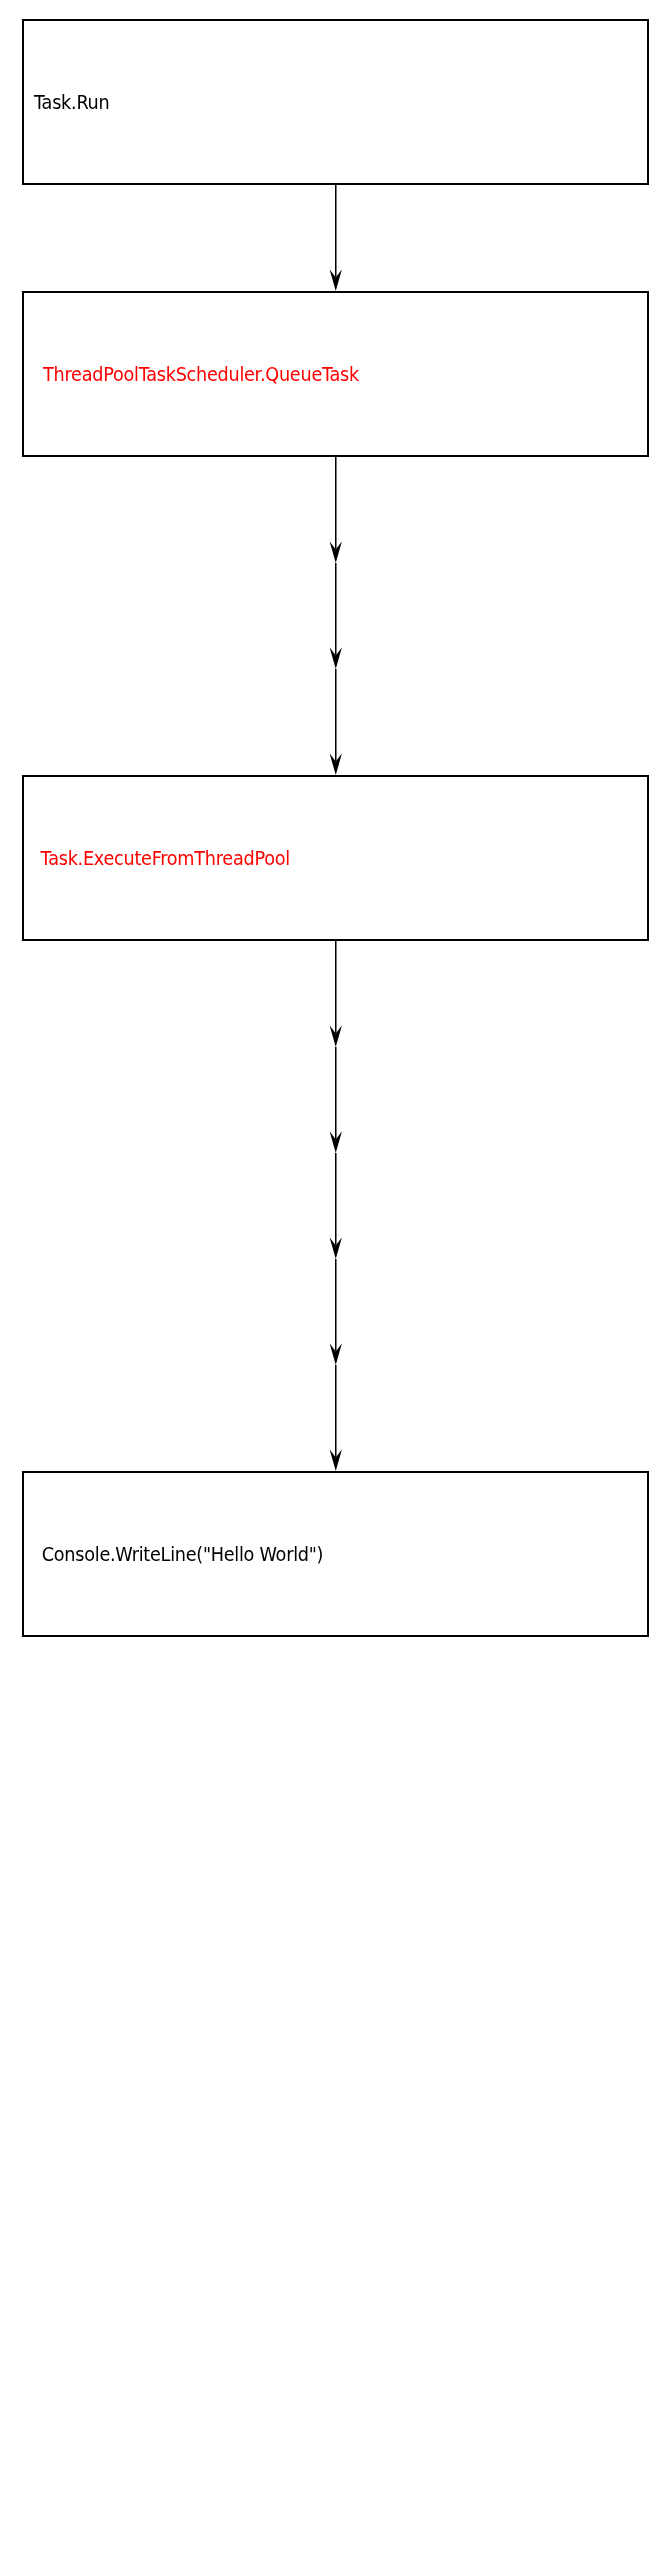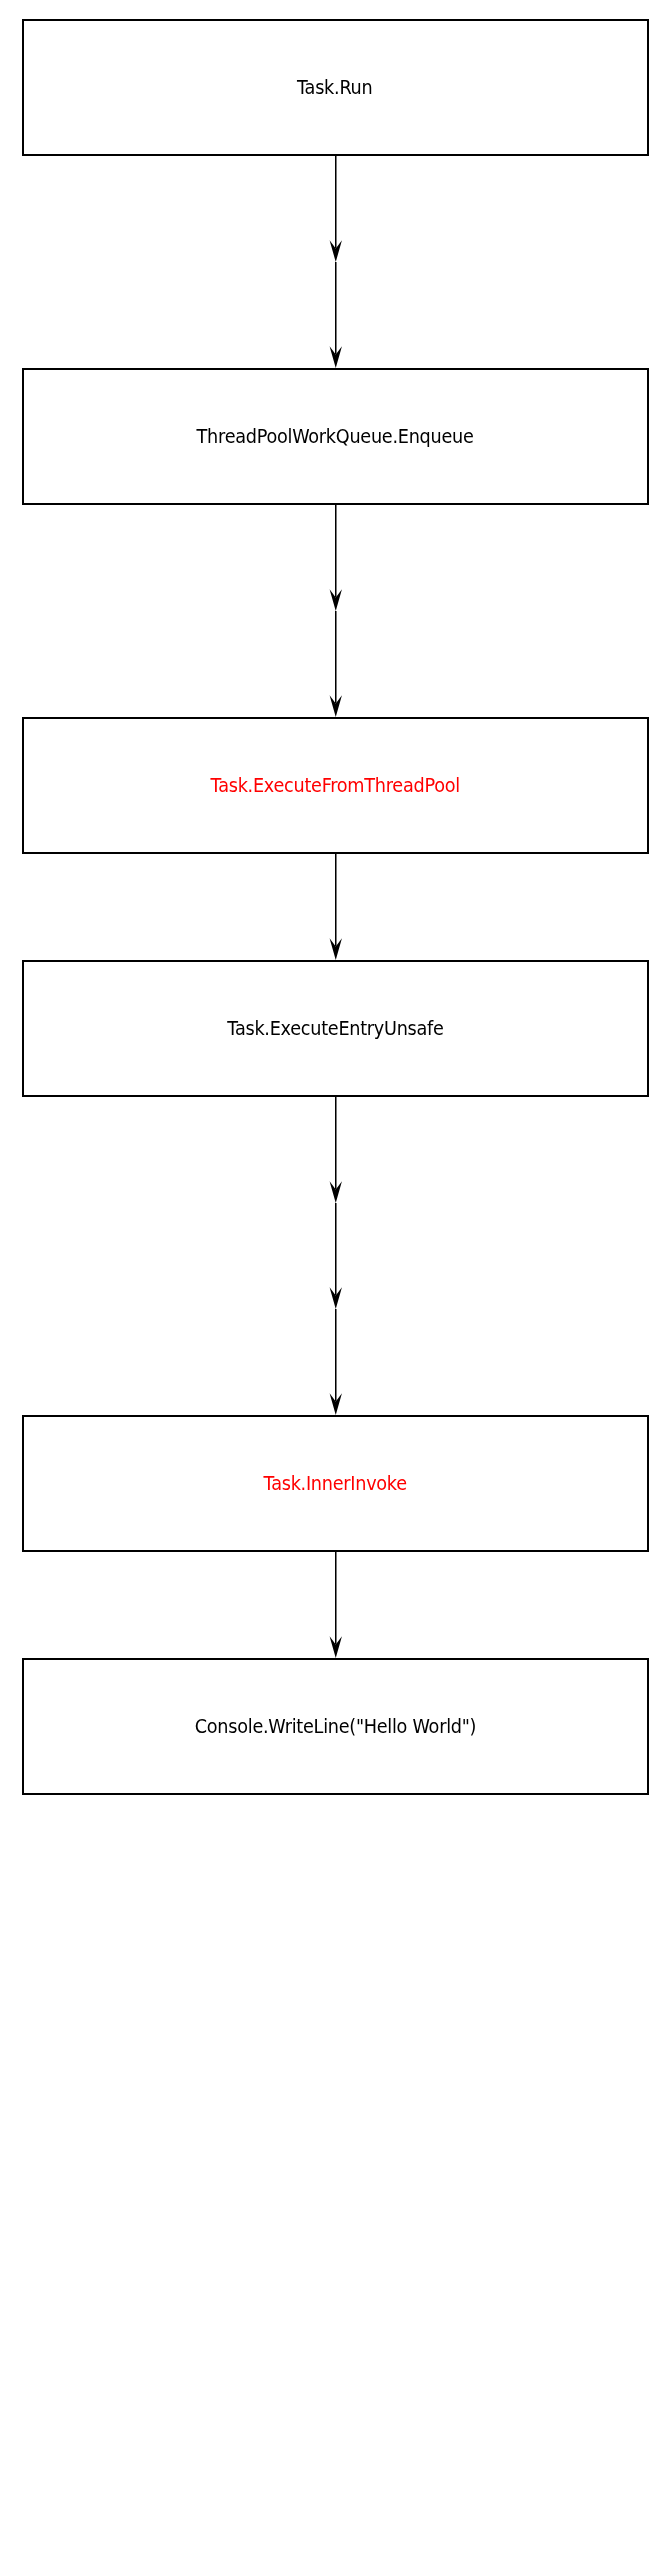--- a/index.html
+++ b/index.html
@@ -22,26 +22,25 @@
     top: 0;
     width: 670px;
     height: 2867px;
     display: flex;
     flex-direction: column;
     align-items: center;
   }
   .node {
     box-sizing: border-box;
     width: 627px;
-    height: 137px;
+    height: 166px;
     border: 2.1px solid #000000;
     background: #ffffff;
     display: flex;
     align-items: center;
-    justify-content: center;
     text-align: center;
     flex: none;
   }
   .node-label {
     font-family: "DejaVu Sans", sans-serif;
     font-size: 19px;
     line-height: 1.1;
     letter-spacing: -0.3px;
     font-weight: 400;
     transform: scaleX(0.93);
@@ -82,28 +81,28 @@
       <div class="top-gap"></div>
       <div class="node">
         <span class="node-label black">Task.Run</span>
       </div>
       <div class="connector">
         <svg viewBox="0 0 1217 205" preserveAspectRatio="none" xmlns="http://www.w3.org/2000/svg">
           <line x1="609" y1="0" x2="609" y2="178" stroke="#000000" stroke-width="3"></line>
           <path d="M 597 163 L 609 205 L 621 163 L 609 179 Z" fill="#000000"></path>
         </svg>
       </div>
+      <div class="node">
+        <span class="node-label red">ThreadPoolTaskScheduler.QueueTask</span>
+      </div>
       <div class="connector">
         <svg viewBox="0 0 1217 205" preserveAspectRatio="none" xmlns="http://www.w3.org/2000/svg">
           <line x1="609" y1="0" x2="609" y2="178" stroke="#000000" stroke-width="3"></line>
           <path d="M 597 163 L 609 205 L 621 163 L 609 179 Z" fill="#000000"></path>
         </svg>
-      </div>
-      <div class="node">
-        <span class="node-label black">ThreadPoolWorkQueue.Enqueue</span>
       </div>
       <div class="connector">
         <svg viewBox="0 0 1217 205" preserveAspectRatio="none" xmlns="http://www.w3.org/2000/svg">
           <line x1="609" y1="0" x2="609" y2="178" stroke="#000000" stroke-width="3"></line>
           <path d="M 597 163 L 609 205 L 621 163 L 609 179 Z" fill="#000000"></path>
         </svg>
       </div>
       <div class="connector">
         <svg viewBox="0 0 1217 205" preserveAspectRatio="none" xmlns="http://www.w3.org/2000/svg">
           <line x1="609" y1="0" x2="609" y2="178" stroke="#000000" stroke-width="3"></line>
@@ -112,49 +111,43 @@
       </div>
       <div class="node">
         <span class="node-label red">Task.ExecuteFromThreadPool</span>
       </div>
       <div class="connector">
         <svg viewBox="0 0 1217 205" preserveAspectRatio="none" xmlns="http://www.w3.org/2000/svg">
           <line x1="609" y1="0" x2="609" y2="178" stroke="#000000" stroke-width="3"></line>
           <path d="M 597 163 L 609 205 L 621 163 L 609 179 Z" fill="#000000"></path>
         </svg>
       </div>
-      <div class="node">
-        <span class="node-label black">Task.ExecuteEntryUnsafe</span>
+      <div class="connector">
+        <svg viewBox="0 0 1217 205" preserveAspectRatio="none" xmlns="http://www.w3.org/2000/svg">
+          <line x1="609" y1="0" x2="609" y2="178" stroke="#000000" stroke-width="3"></line>
+          <path d="M 597 163 L 609 205 L 621 163 L 609 179 Z" fill="#000000"></path>
+        </svg>
       </div>
       <div class="connector">
         <svg viewBox="0 0 1217 205" preserveAspectRatio="none" xmlns="http://www.w3.org/2000/svg">
           <line x1="609" y1="0" x2="609" y2="178" stroke="#000000" stroke-width="3"></line>
           <path d="M 597 163 L 609 205 L 621 163 L 609 179 Z" fill="#000000"></path>
         </svg>
       </div>
       <div class="connector">
         <svg viewBox="0 0 1217 205" preserveAspectRatio="none" xmlns="http://www.w3.org/2000/svg">
           <line x1="609" y1="0" x2="609" y2="178" stroke="#000000" stroke-width="3"></line>
           <path d="M 597 163 L 609 205 L 621 163 L 609 179 Z" fill="#000000"></path>
         </svg>
       </div>
       <div class="connector">
         <svg viewBox="0 0 1217 205" preserveAspectRatio="none" xmlns="http://www.w3.org/2000/svg">
           <line x1="609" y1="0" x2="609" y2="178" stroke="#000000" stroke-width="3"></line>
           <path d="M 597 163 L 609 205 L 621 163 L 609 179 Z" fill="#000000"></path>
         </svg>
       </div>
       <div class="node">
-        <span class="node-label red">Task.InnerInvoke</span>
-      </div>
-      <div class="connector">
-        <svg viewBox="0 0 1217 205" preserveAspectRatio="none" xmlns="http://www.w3.org/2000/svg">
-          <line x1="609" y1="0" x2="609" y2="178" stroke="#000000" stroke-width="3"></line>
-          <path d="M 597 163 L 609 205 L 621 163 L 609 179 Z" fill="#000000"></path>
-        </svg>
-      </div>
-      <div class="node">
         <span class="node-label black">Console.WriteLine("Hello World")</span>
       </div>
       <div class="bottom-gap"></div>
     </div>
 </div>
 
 
 </body></html>

